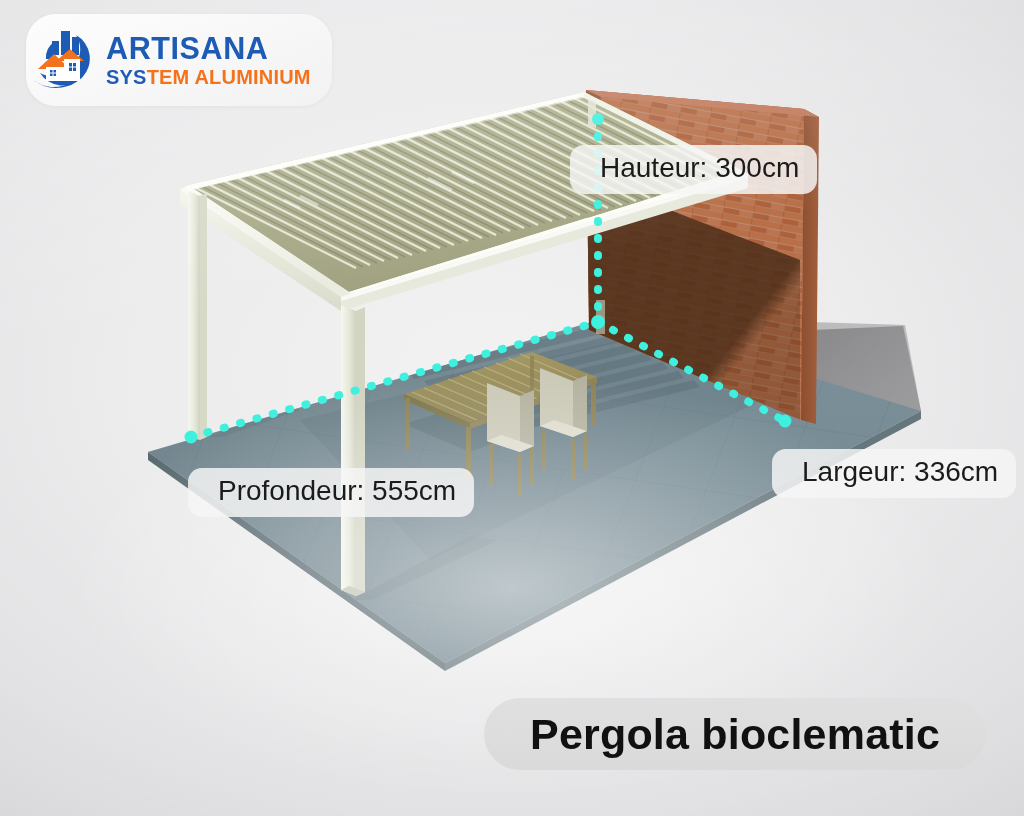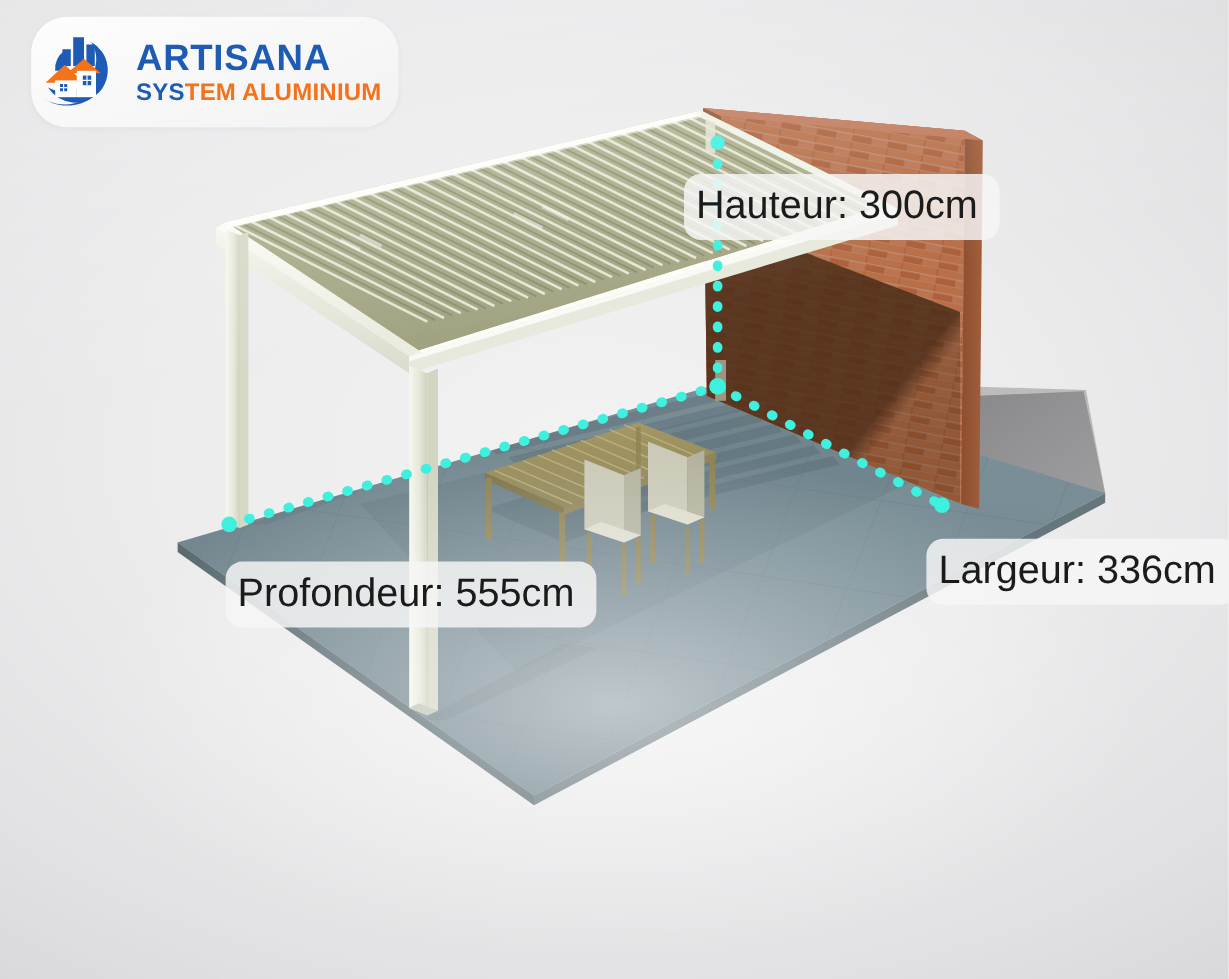--- a/index.html
+++ b/index.html
@@ -48,21 +48,20 @@
     width: 306px;
     height: 92px;
     border-radius: 30px;
     background: linear-gradient(160deg, #fdfdfd 0%, #f7f7f8 55%, #f2f2f3 100%);
     box-shadow: 0 1px 5px rgba(0,0,0,.045);
     display: flex;
     align-items: center;
     padding: 0 14px 0 0;
     box-sizing: border-box;
     z-index: 40;
-    justify-content: space-between;
   }
   #logo-mark {
     width: 74px;
     height: 70px;
     flex: 0 0 74px;
     margin-right: 6px;
   }
   #logo-words {
     display: flex;
     flex-direction: column;
@@ -86,24 +85,24 @@
   #brand-sub .sub-orange { color: #f4721b; }
 
   
   .dim-label {
     position: absolute;
     display: flex;
     align-items: center;
     border-radius: 14px;
     background: rgba(246,246,246,.84);
     color: #1b1b1b;
-    font-size: 33px;
+    font-size: 28px;
     font-weight: 400;
     white-space: nowrap;
-    padding: 7px 18px 10px 10px;
+    padding: 7px 18px 10px 30px;
     box-sizing: border-box;
     z-index: 30;
   }
   #label-hauteur    { left: 570px; top: 145px; }
   #label-profondeur { left: 188px; top: 468px; }
   #label-largeur    { left: 772px; top: 449px; }
 
   
   #title-pill {
     position: absolute;
@@ -454,14 +453,17 @@
       <div id="brand-sub"><span class="sub-blue">SYS</span><span class="sub-orange">TEM ALUMINIUM</span></div>
     </div>
   </div>
 
   <div class="dim-label" id="label-hauteur">Hauteur: 300cm</div>
 
   <div class="dim-label" id="label-profondeur">Profondeur: 555cm</div>
 
   <div class="dim-label" id="label-largeur">Largeur: 336cm</div>
 
+  <div id="title-pill">
+    <span id="title-text">Pergola bioclematic</span>
+  </div>
 
 </div>
 
 </body></html>

